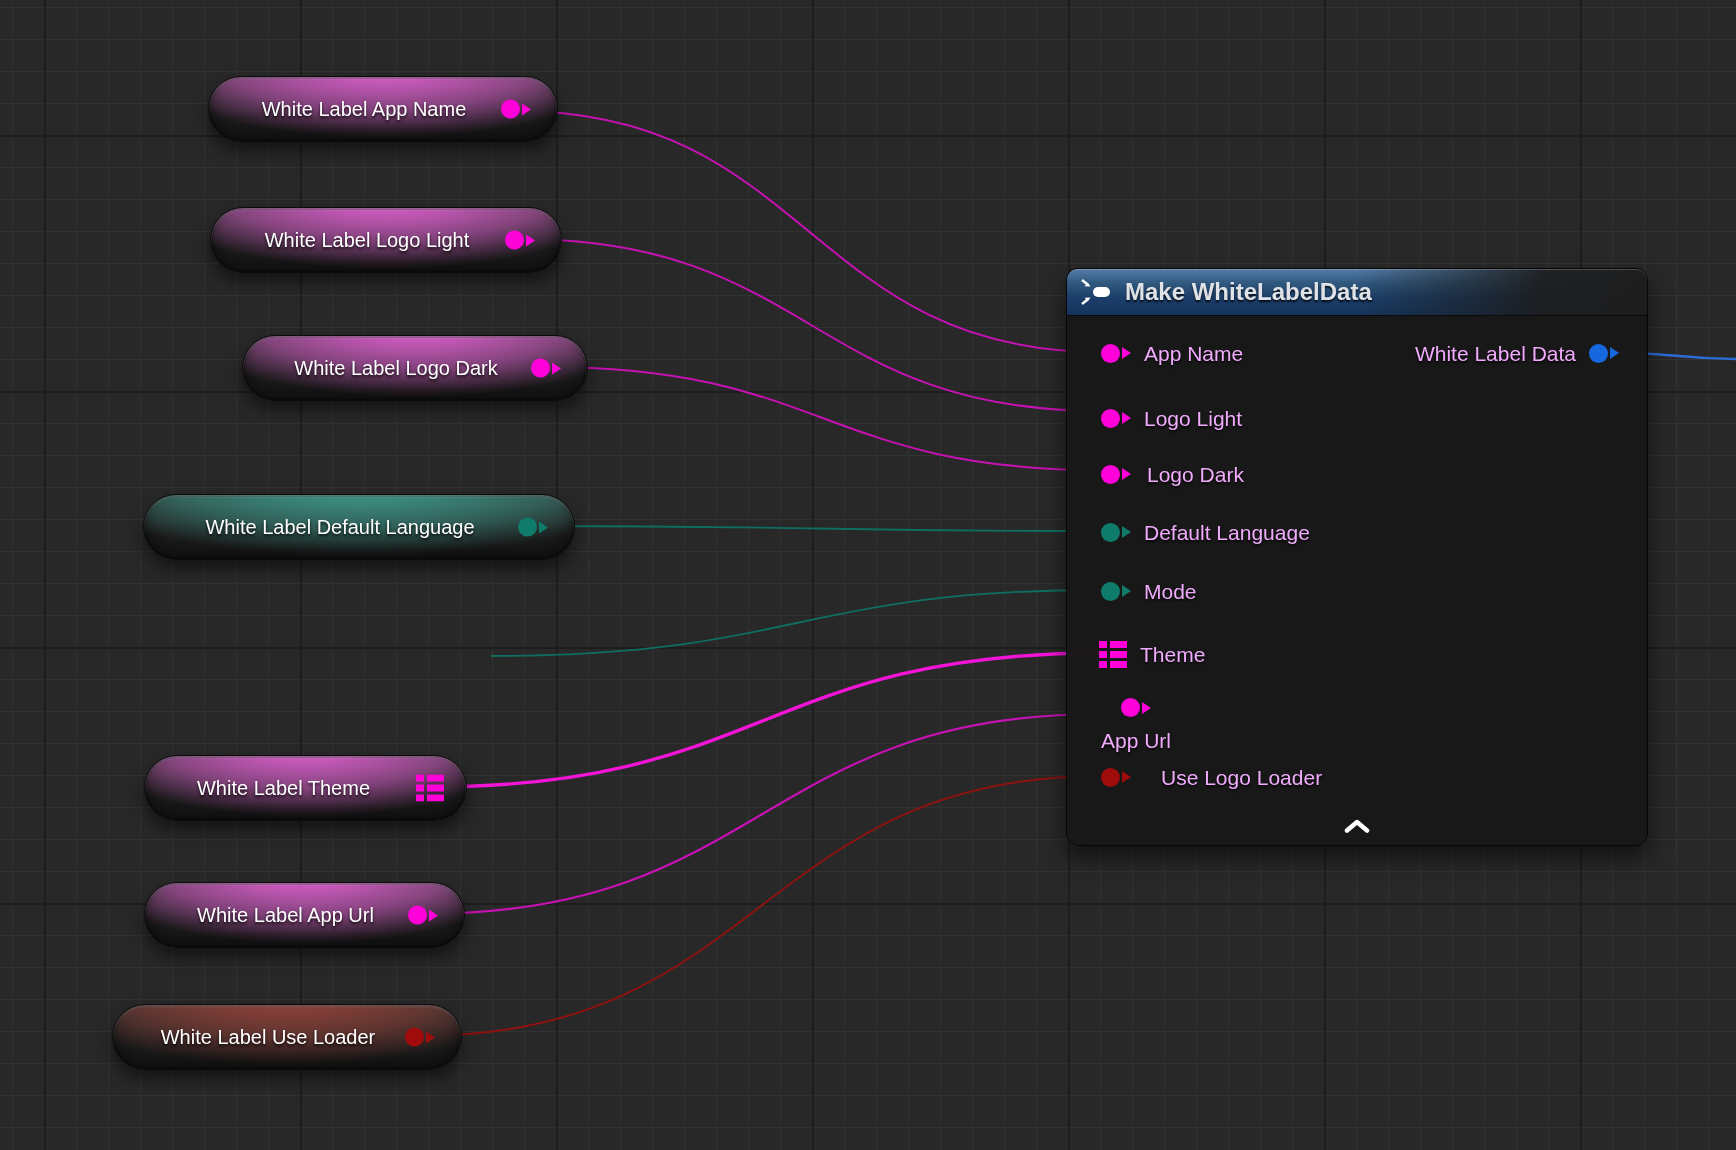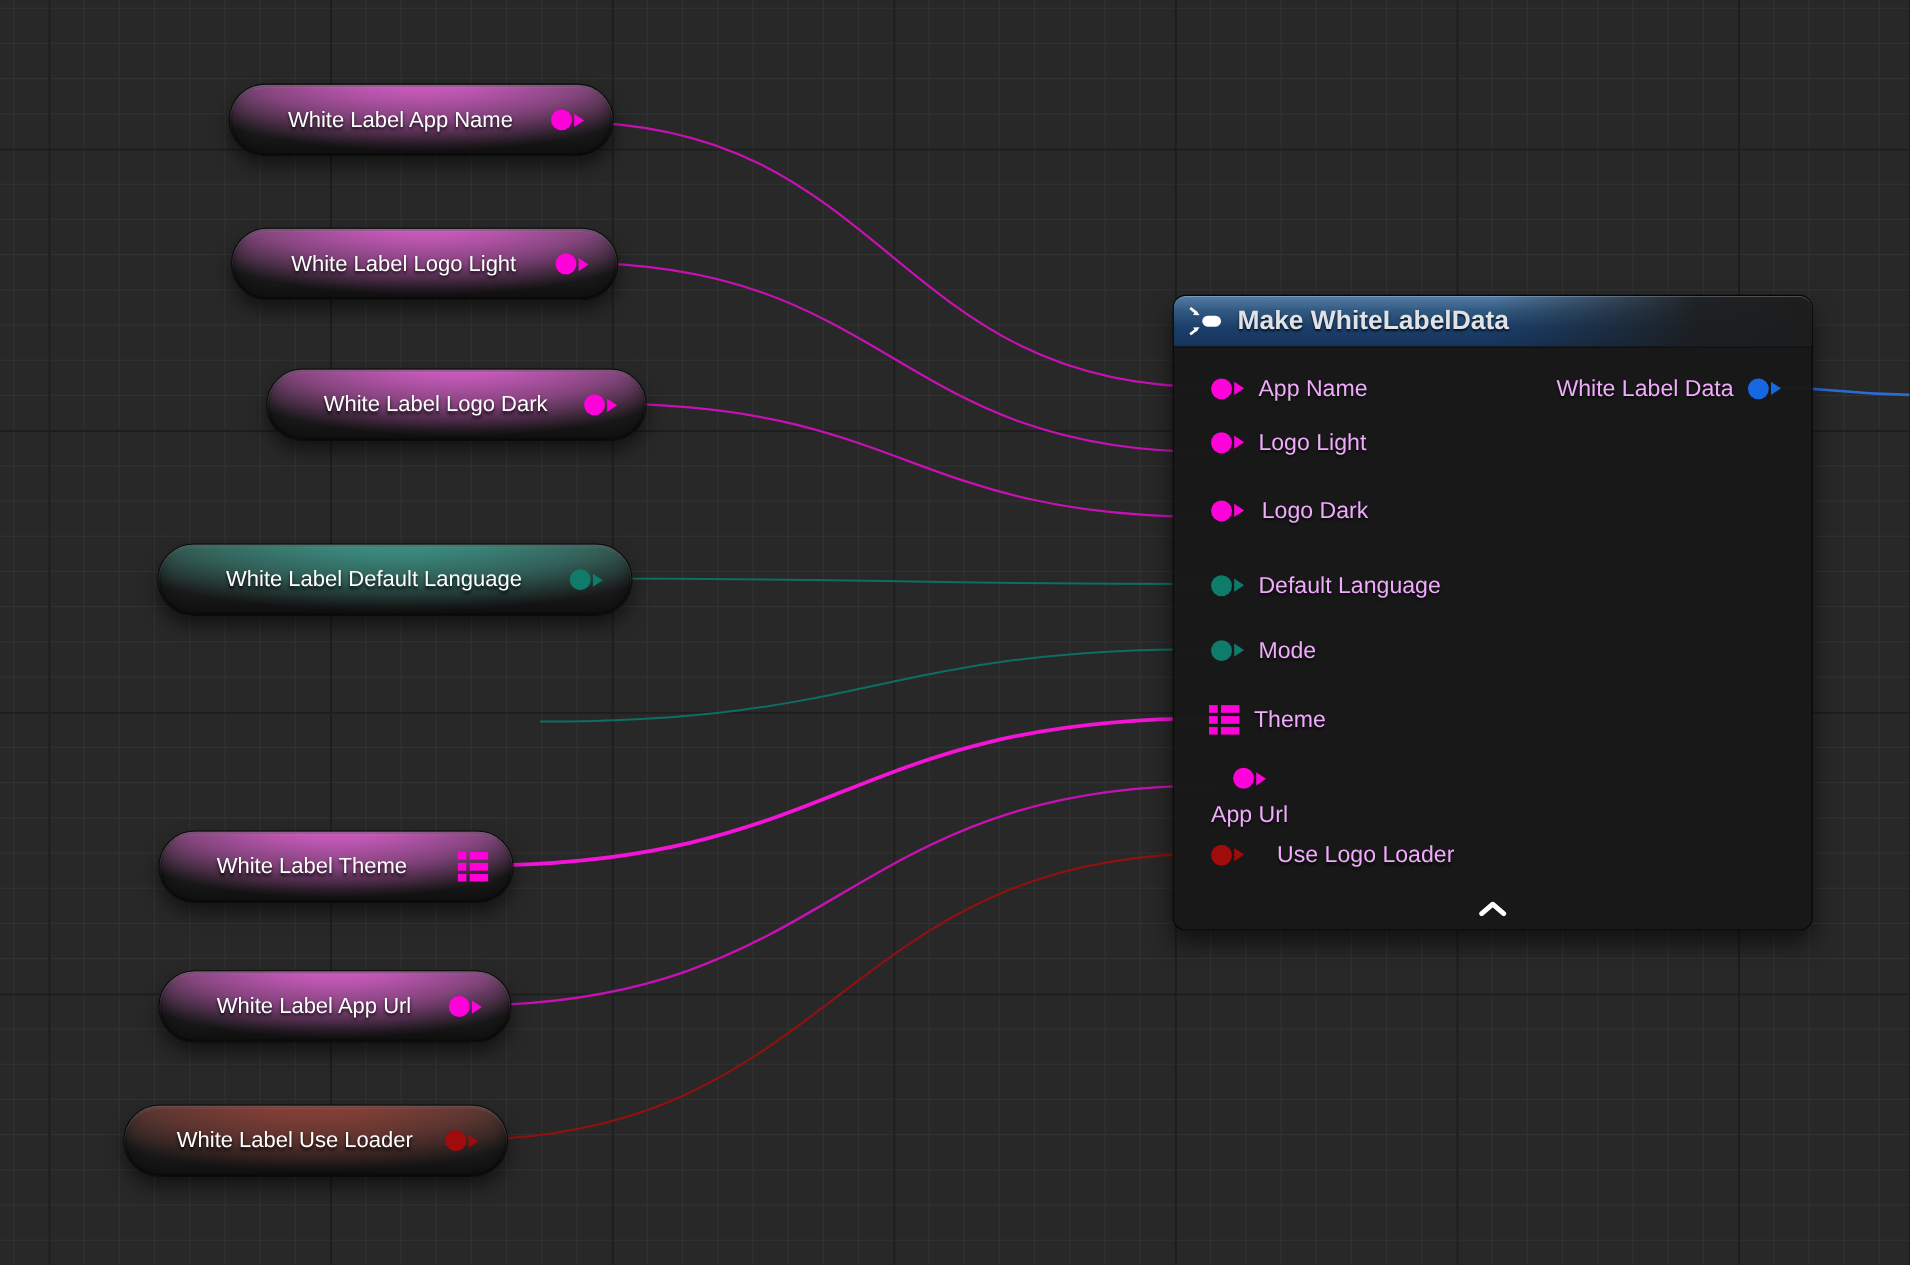--- a/index.html
+++ b/index.html
@@ -191,28 +191,28 @@
       <span class="mk-title">Make WhiteLabelData</span>
     </div>
 
     <div class="mk-row pt-string" style="top:67px;">
       <span class="pinwrap" style="position:static;transform:none;">
           <span class="pin-dot"></span>
           <span class="pin-wedge"></span>
         </span>
       <span class="plabel">App Name</span>
     </div>
-    <div class="mk-row pt-string" style="top:116px;">
+    <div class="mk-row pt-string" style="top:132px;">
       <span class="pinwrap" style="position:static;transform:none;">
           <span class="pin-dot"></span>
           <span class="pin-wedge"></span>
         </span>
       <span class="plabel">Logo Light</span>
     </div>
-    <div class="mk-row pt-string" style="top:178px;gap:16px;">
+    <div class="mk-row pt-string" style="top:188px;gap:16px;">
       <span class="pinwrap" style="position:static;transform:none;">
           <span class="pin-dot"></span>
           <span class="pin-wedge"></span>
         </span>
       <span class="plabel">Logo Dark</span>
     </div>
     <div class="mk-row pt-enum" style="top:246px;">
       <span class="pinwrap" style="position:static;transform:none;">
           <span class="pin-dot"></span>
           <span class="pin-wedge"></span>

